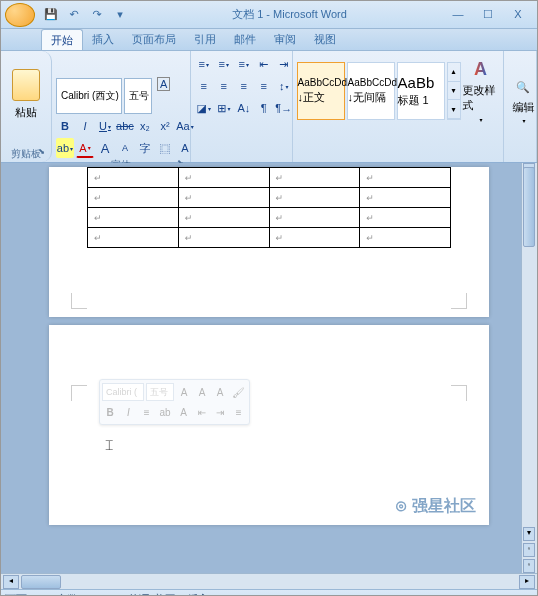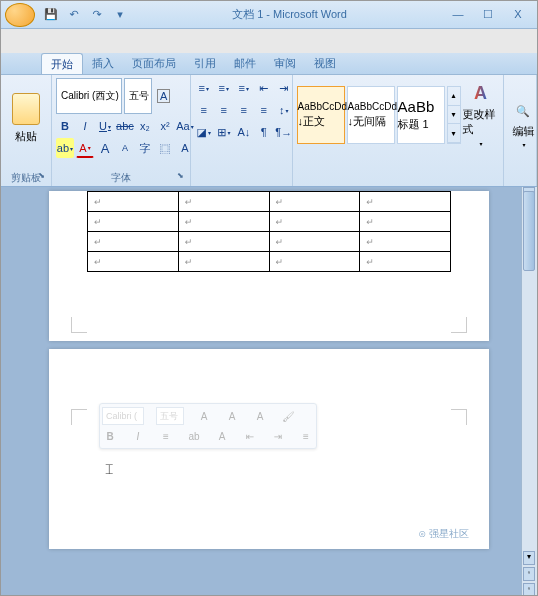--- a/index.html
+++ b/index.html
@@ -4,33 +4,33 @@
 <style>
 *{margin:0;padding:0;box-sizing:border-box;font-family:"Microsoft YaHei",SimSun,sans-serif;font-size:11px;}
 body{background:#e8e8e8;width:538px;height:596px;overflow:hidden;border:1px solid #999;}
 .titlebar{height:28px;background:linear-gradient(#dbe9f7,#c5ddf3);display:flex;align-items:center;padding:0 4px;border-bottom:1px solid #9ab8d6;}
 .office-btn{width:30px;height:24px;border-radius:50%;background:radial-gradient(circle at 30% 30%,#ffd68a,#f4a632);border:1px solid #cc8800;margin-right:6px;display:flex;align-items:center;justify-content:center;}
 .quick-access{display:flex;gap:3px;align-items:center;}
 .qa-btn{width:20px;height:20px;display:flex;align-items:center;justify-content:center;cursor:pointer;color:#3a6ea5;}
 .title-text{flex:1;text-align:center;color:#3a6ea5;}
 .win-btns{display:flex;gap:12px;color:#3a6ea5;padding-right:6px;}
 .win-btn{cursor:pointer;width:18px;text-align:center;}
-.tabs{height:22px;background:linear-gradient(#cfe1f3,#b9d4ee);display:flex;padding-left:40px;border-bottom:1px solid #9ab8d6;margin-top:24px;}
+.tabs{height:22px;background:linear-gradient(#cfe1f3,#b9d4ee);display:flex;padding-left:40px;border-bottom:1px solid #9ab8d6;}
 .tab{padding:3px 9px;color:#3a6ea5;cursor:pointer;}
 .tab.active{background:#f5f9fd;border:1px solid #9ab8d6;border-bottom:none;border-radius:3px 3px 0 0;color:#15428b;}
 .ribbon{height:112px;background:linear-gradient(#e8f0fa,#d4e4f4);display:flex;border-bottom:1px solid #8fb0d4;}
 .group{border-right:1px solid #b8cee5;padding:3px 4px 1px;display:flex;flex-direction:column;min-width:0;}
 .group-content{flex:1;display:flex;flex-direction:column;gap:2px;}
 .group-label{text-align:center;font-size:10px;color:#4a6e98;height:14px;position:relative;}
 .group-label::after{content:"⬊";position:absolute;right:2px;font-size:8px;color:#4a6e98;}
 .row{display:flex;gap:2px;align-items:center;}
 .rbtn{min-width:18px;height:20px;display:flex;align-items:center;justify-content:center;cursor:pointer;border:1px solid transparent;border-radius:2px;color:#15428b;padding:0 2px;}
 .large-btn{width:40px;height:80px;display:flex;flex-direction:column;align-items:center;justify-content:center;cursor:pointer;gap:4px;}
 .clipboard-icon{width:28px;height:32px;background:linear-gradient(#fff7d0,#ffd880);border:1px solid #cc9933;border-radius:3px;}
-.font-select{height:36px;border:1px solid #9ab8d6;background:#fff;font-size:10px;padding:0 4px;display:flex;align-items:center;min-width:0;overflow:hidden;white-space:nowrap;}
+.font-select{height:36px;border:1px solid #9ab8d6;background:#fff;font-size:10px;padding:0 4px;display:flex;align-items:center;min-width:0;overflow:hidden;white-space:nowrap;margin-top:24px;}
 .font-select.name{width:66px;}
 .font-select.size{width:28px;}
 .style-gallery{display:flex;gap:2px;height:58px;}
 .style-item{width:48px;border:1px solid #c0d4ea;background:#fff;display:flex;flex-direction:column;justify-content:center;font-size:9px;cursor:pointer;}
 .style-item.active{border-color:#f0a030;background:#fff5d8;}
 .style-preview{font-size:10px;margin-bottom:2px;}
 .style-item.big .style-preview{font-size:15px;font-weight:normal;}
 .style-more{width:14px;display:flex;flex-direction:column;border:1px solid #c0d4ea;}
 .style-more div{flex:1;display:flex;align-items:center;justify-content:center;font-size:8px;cursor:pointer;border-bottom:1px solid #c0d4ea;}
 .change-styles{width:44px;display:flex;flex-direction:column;align-items:center;justify-content:center;cursor:pointer;gap:3px;font-size:10px;}
@@ -44,31 +44,31 @@
 .page1{min-height:150px;}
 .page2{min-height:200px;}
 .margin-mark{position:absolute;width:16px;height:16px;border:1px solid #ccc;}
 .mm-bl{bottom:8px;left:22px;border-right:none;border-top:none;}
 .mm-br{bottom:8px;right:22px;border-left:none;border-top:none;}
 .mm-tl{top:60px;left:22px;border-right:none;border-bottom:none;}
 .mm-tr{top:60px;right:22px;border-left:none;border-bottom:none;}
 table.doctable{border-collapse:collapse;width:100%;}
 table.doctable td{border:1px solid #000;height:20px;width:25%;padding:2px 6px;color:#999;font-size:9px;}
 .mini-toolbar{position:absolute;left:50px;top:54px;background:#f4f8fc;border:1px solid #d0dce8;border-radius:3px;padding:2px;opacity:0.6;box-shadow:0 1px 3px rgba(0,0,0,0.15);}
-.mini-row{display:flex;gap:12px;align-items:center;height:20px;}
+.mini-row{display:flex;gap:2px;align-items:center;height:20px;justify-content:space-between;}
 .mini-btn{min-width:16px;height:18px;display:flex;align-items:center;justify-content:center;font-size:10px;color:#888;cursor:pointer;padding:0 2px;}
 .mini-sel{height:18px;border:1px solid #d0dce8;background:#fff;font-size:9px;color:#bbb;padding:0 3px;display:flex;align-items:center;}
 .cursor-img{position:absolute;left:56px;top:112px;font-size:14px;color:#333;}
 .hscroll{height:16px;background:#d8e4f0;border-top:1px solid #a0b8d0;display:flex;align-items:center;}
 .hscroll .arrow{width:16px;height:14px;text-align:center;font-size:8px;cursor:pointer;border:1px solid #8fa8c8;background:#c8dcf0;margin:0 2px;}
 .hscroll .track{flex:1;height:14px;position:relative;}
 .hscroll .hthumb{position:absolute;left:0;width:40px;height:14px;background:linear-gradient(#c8dcf0,#a0c0e0);border:1px solid #8fa8c8;border-radius:2px;}
 .statusbar{height:20px;background:linear-gradient(#dbe9f7,#c5ddf3);display:flex;align-items:center;padding:0 4px;gap:8px;font-size:10px;color:#3a5a80;border-top:1px solid #9ab8d6;}
 .statusbar .sp{flex:1;}
-.watermark{position:absolute;right:20px;bottom:8px;font-size:10px;color:#5080b0;opacity:0.7;}
+.watermark{position:absolute;right:13px;bottom:8px;font-size:16px;color:#5080b0;opacity:0.7;font-weight:bold;}
 .dd{font-size:6px;margin-left:1px;}
 </style>
 </head>
 <body>
 
 <div class="titlebar">
   <div class="office-btn"></div>
   <div class="quick-access">
     <div class="qa-btn">💾</div>
     <div class="qa-btn">↶</div>
@@ -88,21 +88,21 @@
   <div class="tab">插入</div>
   <div class="tab">页面布局</div>
   <div class="tab">引用</div>
   <div class="tab">邮件</div>
   <div class="tab">审阅</div>
   <div class="tab">视图</div>
 </div>
 
 <div class="ribbon">
 
-  <div class="group" style="width:52px;">
+  <div class="group" style="width:52px;border-radius:10px;">
     <div class="group-content" style="align-items:center;">
       <div class="large-btn">
         <div class="clipboard-icon"></div>
         <span>粘贴</span>
       </div>
     </div>
     <div class="group-label">剪贴板</div>
   </div>
 
   <div class="group" style="width:142px;">

